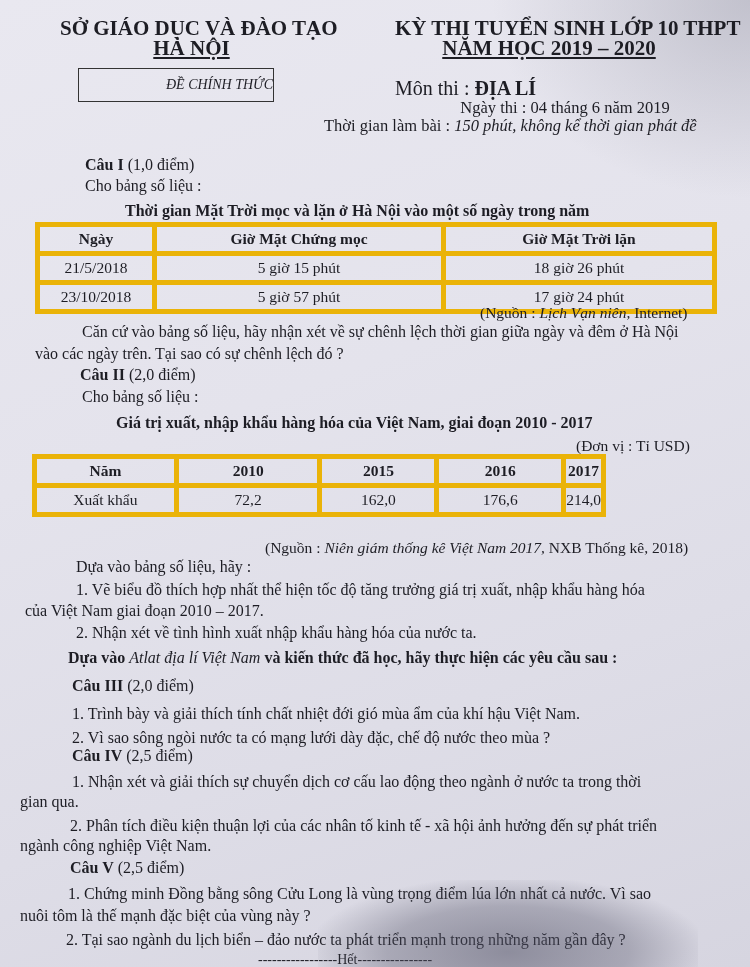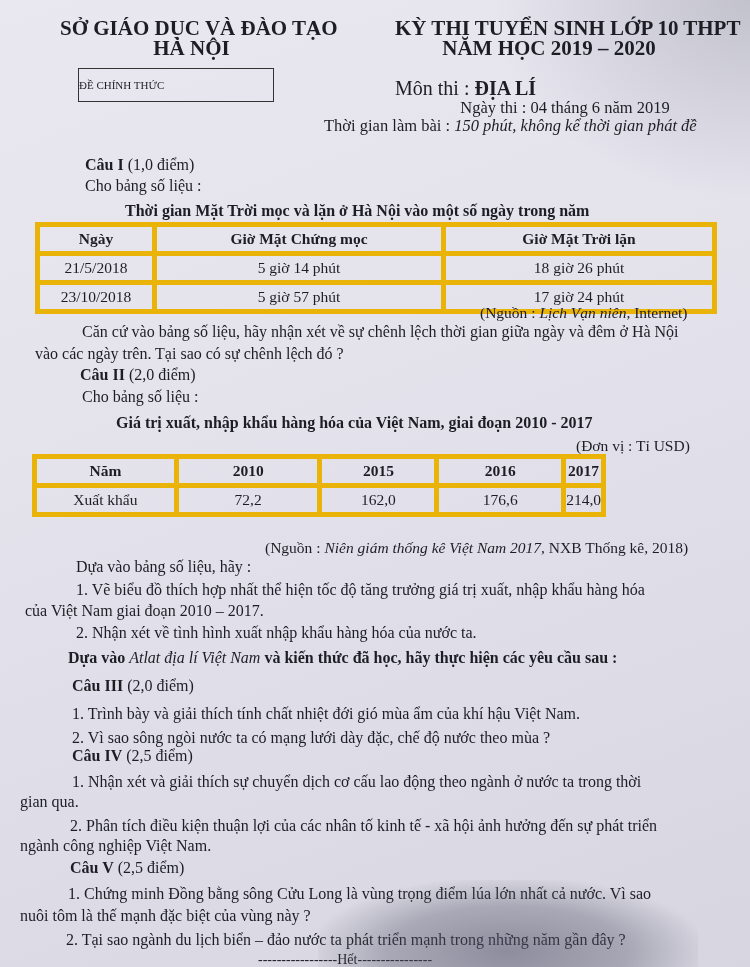--- a/index.html
+++ b/index.html
@@ -16,27 +16,27 @@
   }
   .shade-bottom {
     position: absolute; left: 318px; top: 880px; width: 380px; height: 120px;
     background: radial-gradient(ellipse at 50% 60%, rgba(80,80,100,0.55) 0%, rgba(80,80,100,0.35) 45%, rgba(80,80,100,0) 75%);
     border-radius: 40px 40px 0 0;
     pointer-events: none;
   }
   .abs { position: absolute; white-space: nowrap; }
   .b { font-weight: bold; }
   .i { font-style: italic; }
-  .u { text-underline-offset: 2px; margin-left: 8px; }
+  .u { text-decoration: underline; text-underline-offset: 2px; margin-left: 8px; }
   .hdr { font-size: 21px; font-weight: bold; text-align: center; line-height: 20px; }
   .t15 { font-size: 15.5px; line-height: 20px; }
   .t16 { font-size: 16px; line-height: 20px; }
   .boxed {
     position: absolute; left: 78px; top: 68px; width: 194px; height: 32px;
-    border: 1px solid #333; font-size: 11px; text-align: left; line-height: 32px;
+    border: 1px solid #333; font-size: 14px; text-align: right; line-height: 32px; font-style: italic;
   }
   table.tbl { position: absolute; border-collapse: collapse; font-size: 15.5px; }
   table.tbl td, table.tbl th {
     border: 5px solid #eab308; text-align: center; padding: 0; height: 24px;
     font-weight: normal;
   }
   table.tbl th { font-weight: bold; }
   table.tbl tr:first-child th:first-child { font-weight: bold; }
 </style>
 </head>
@@ -71,21 +71,21 @@
 
 <table class="tbl" style="left:35px; top:222px; width:682px;">
   <tbody>
       <tr>
     <th style="width:112px;">Ngày</th>
     <th style="width:284px;">Giờ Mặt Chứng mọc</th>
     <th>Giờ Mặt Trời lặn</th>
   </tr>
   <tr>
     <td>21/5/2018</td>
-    <td>5 giờ 14 phút</td>
+    <td>5 giờ 15 phút</td>
     <td>18 giờ 26 phút</td>
   </tr>
   <tr>
     <td>23/10/2018</td>
     <td>5 giờ 57 phút</td>
     <td>17 giờ 24 phút</td>
   </tr>
 </tbody>
   </table>
 

